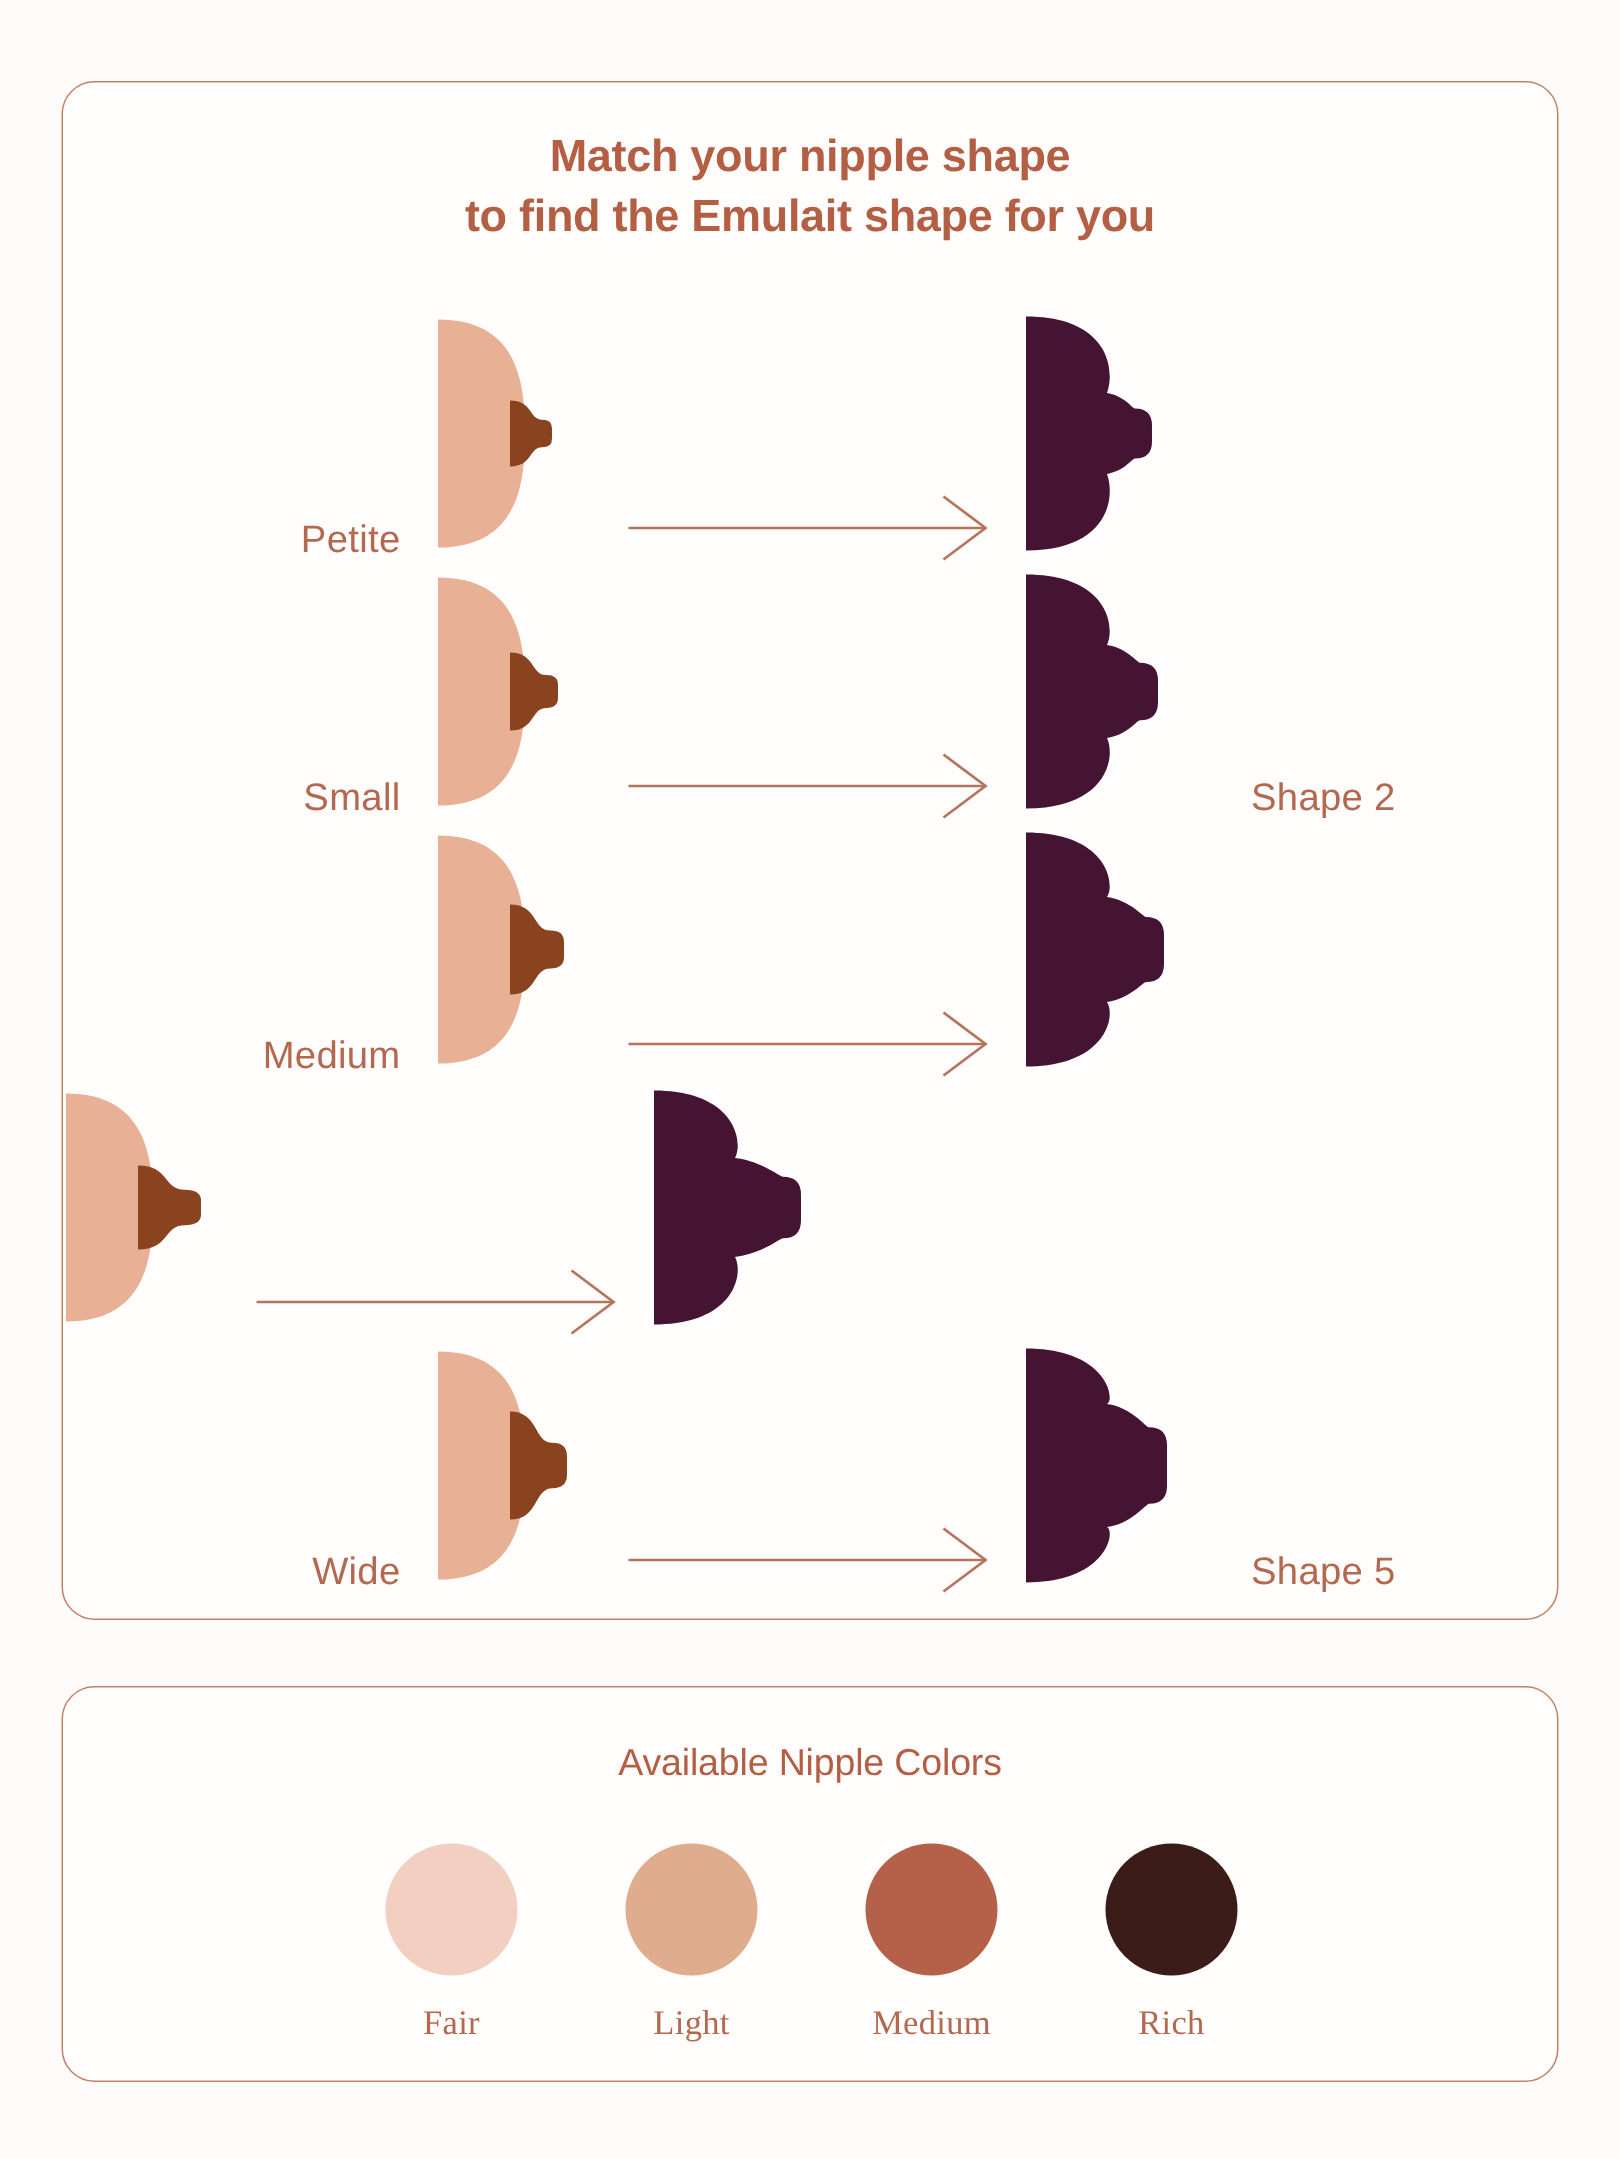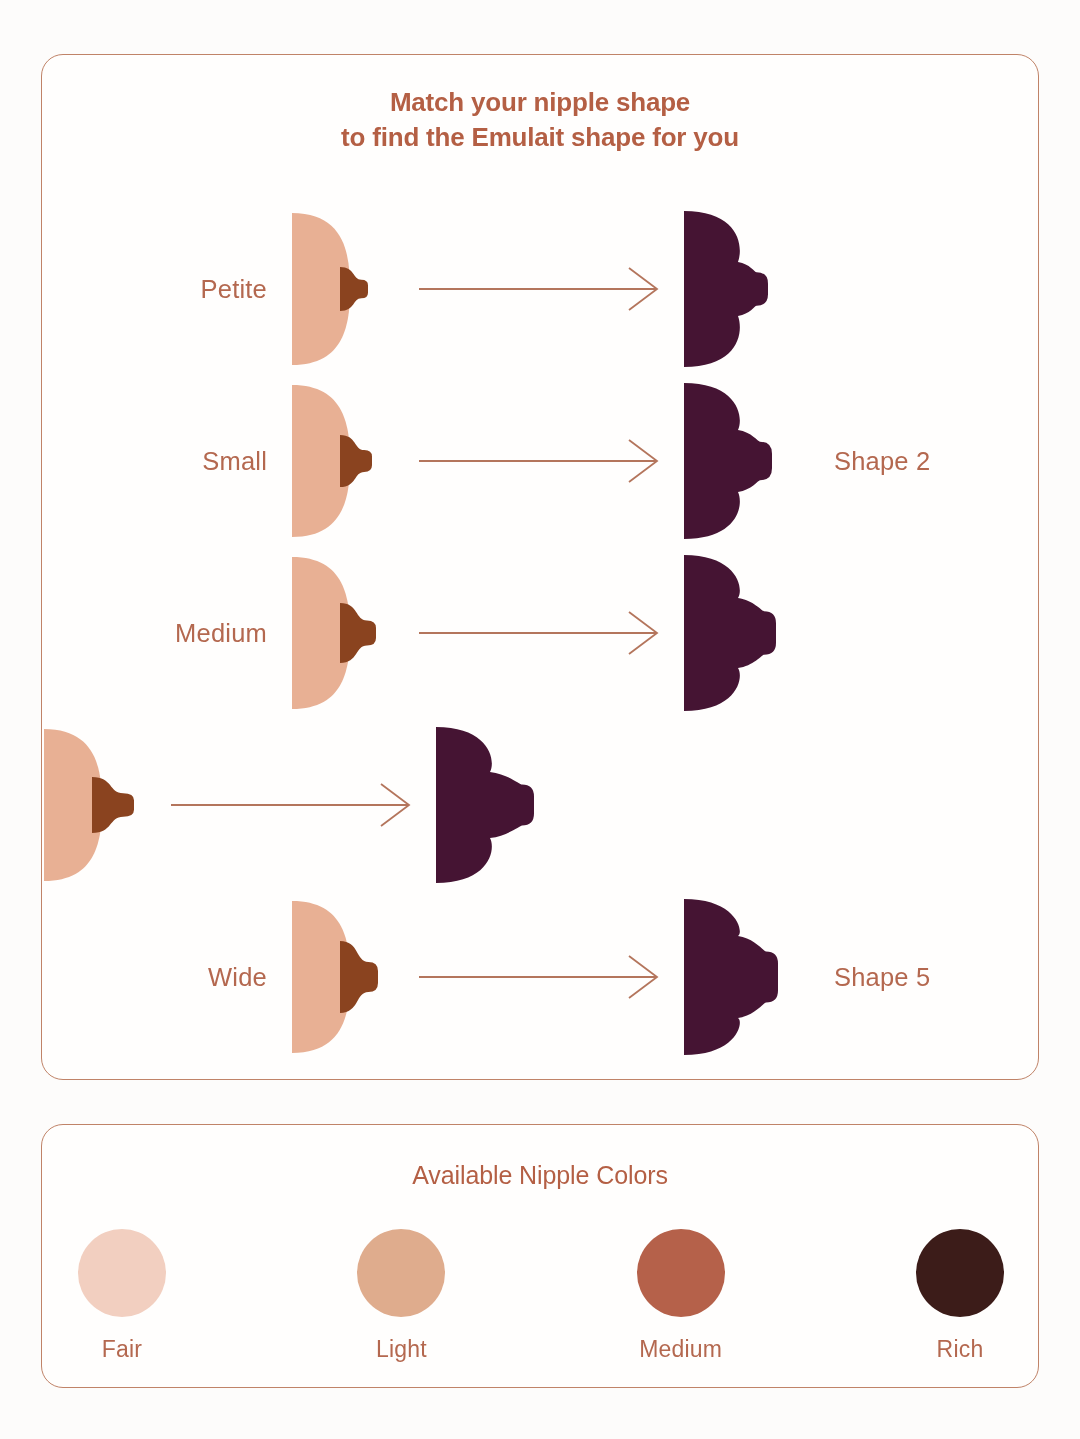--- a/index.html
+++ b/index.html
@@ -42,21 +42,21 @@
   }
 
   
   .main-title {
     position: absolute;
     left: 0;
     top: 30px;
     width: 100%;
     text-align: center;
     color: #b45f44;
-    font-size: 26px;
+    font-size: 30px;
     font-weight: bold;
     line-height: 1.33;
     letter-spacing: -0.2px;
   }
   .main-title .l2 { display: block; }
 
   .sub-title {
     position: absolute;
     left: 0;
     top: 36px;
@@ -73,21 +73,21 @@
     position: absolute;
     left: 0;
     top: 148px;
     width: 998px;
   }
 
   .row {
     position: relative;
     height: 172px;
     display: flex;
-    align-items: center;
+    align-items: flex-end;
   }
 
   .row-label {
     width: 248px;
     text-align: right;
     padding-right: 23px;
     color: #b4684f;
     font-size: 25.5px;
     font-weight: 400;
     letter-spacing: 0.2px;
@@ -125,22 +125,23 @@
 
   svg { display: block; overflow: visible; }
 
   
   .swatch-row {
     position: absolute;
     left: 0;
     top: 104px;
     width: 998px;
     display: flex;
-    justify-content: space-between;
+    justify-content: center;
     align-items: flex-start;
+    font-family: Liberation Serif, serif;
   }
 
   .swatch-item {
     width: 160px;
     display: flex;
     flex-direction: column;
     align-items: center;
   }
 
   .swatch-dot {

